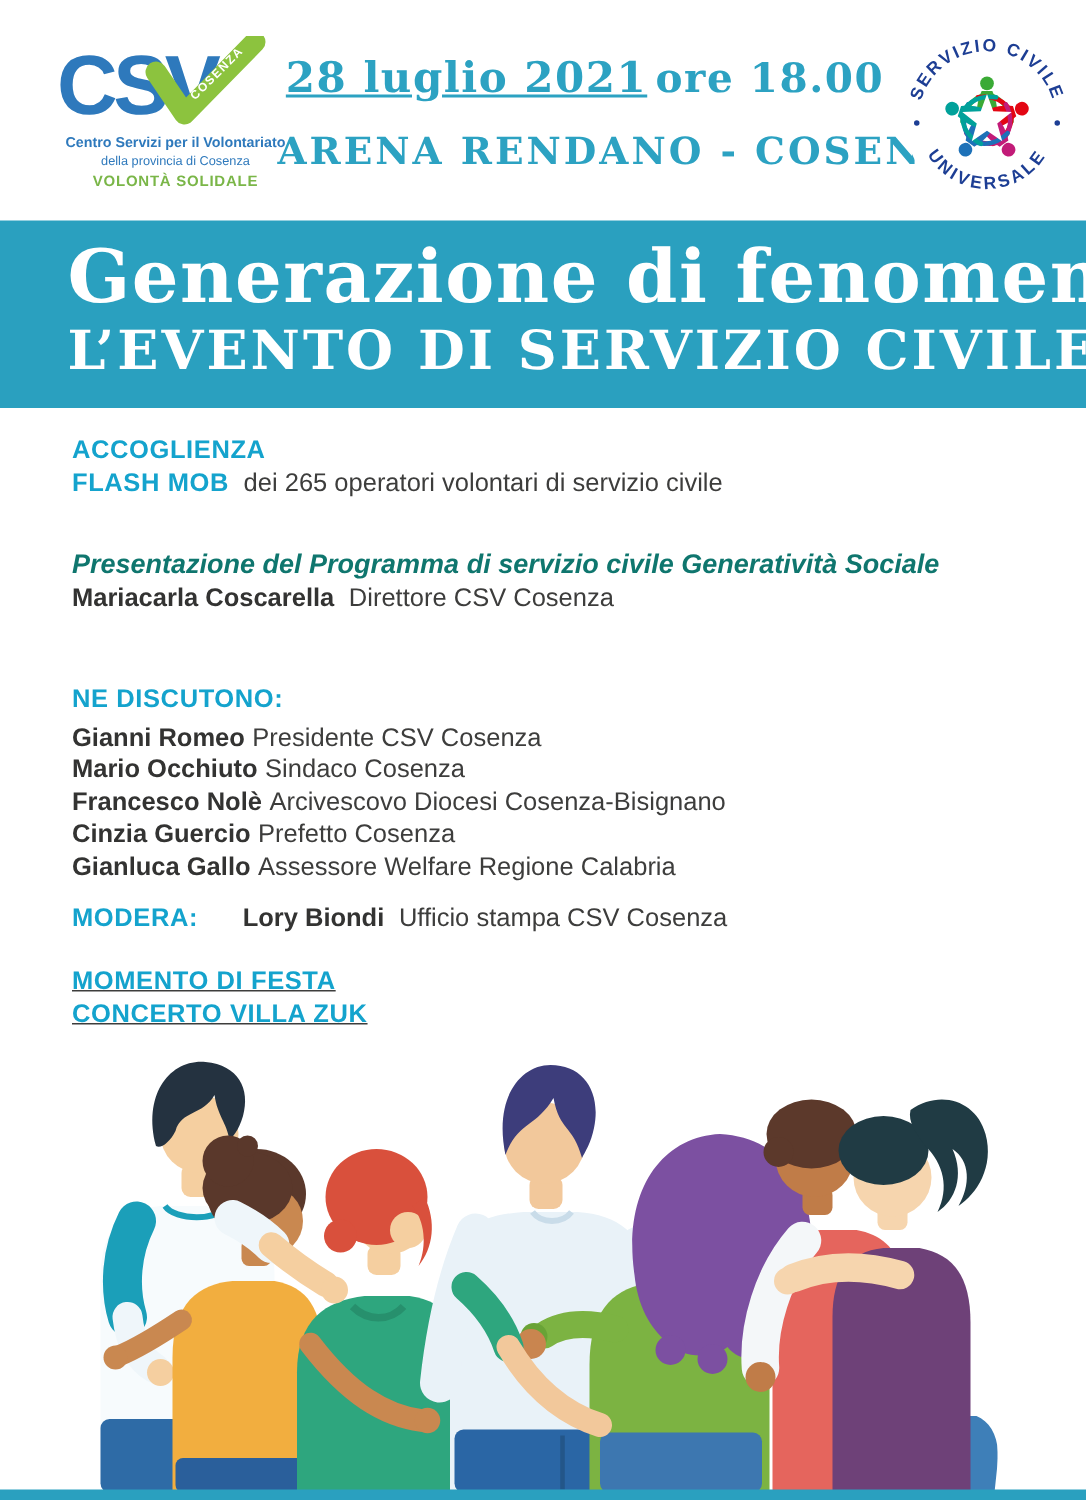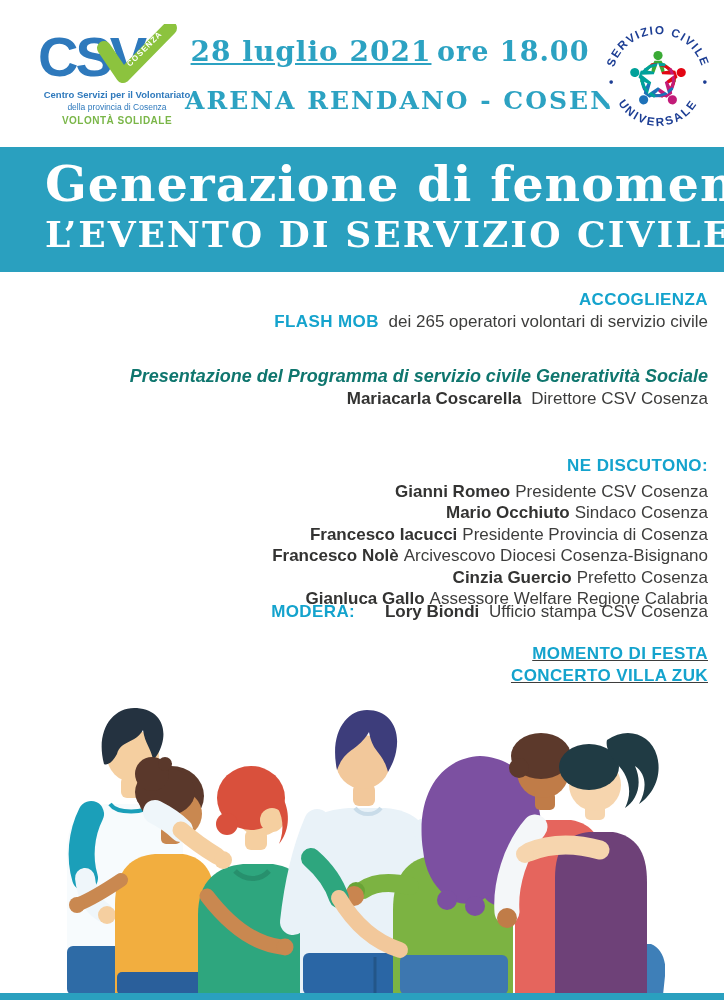--- a/index.html
+++ b/index.html
@@ -15,21 +15,21 @@
   .date-main{font-size:28px;letter-spacing:1px;text-decoration:underline;}
   .date-time{font-size:27px;letter-spacing:1px;}
   .venue-line{font-size:25px;letter-spacing:2px;margin-top:4px;white-space:nowrap;}
   
   .banner{position:absolute;left:0;top:147px;width:724px;height:125px;background:#2aa0bf;color:#ffffff;}
   .banner-title{position:absolute;left:45px;top:8px;font-family:"DejaVu Serif",serif;
                 font-weight:bold;font-size:49px;letter-spacing:1px;white-space:nowrap;}
   .banner-subtitle{position:absolute;left:45px;top:66px;font-family:"DejaVu Serif",serif;
                 font-weight:bold;font-size:36px;letter-spacing:2px;white-space:nowrap;}
   
-  .prog{position:absolute;left:48px;width:660px;font-size:17px;color:#3d3d3c;line-height:21.5px;text-align:right;}
+  .prog{position:absolute;left:48px;width:660px;font-size:17px;color:#3d3d3c;line-height:21.5px;}
   .teal{color:#14a3cd;font-weight:bold;letter-spacing:0.4px;}
   .bi{font-weight:bold;font-style:italic;font-size:18px;color:#0f766e;}
   .role{margin-left:5px;font-weight:normal;color:#3d3d3c;}
   .name{font-weight:bold;color:#333332;}
   .block-accoglienza{top:289px;}
   .block-presentazione{top:366px;}
   .block-talk{top:426px;}
   .block-panel{top:455px;}
   .block-modera{top:601px;}
   .block-festa{top:643px;text-decoration:underline;}
@@ -130,21 +130,20 @@
       <span class="name">Mariacarla Coscarella</span>
       <span class="role">Direttore CSV Cosenza</span>
     </div>
   </div>
 
 
   <div class="prog block-panel">
     <div class="teal" style="margin-bottom:4px;">NE DISCUTONO:</div>
     <div><span class="name">Gianni Romeo</span><span class="role">Presidente CSV Cosenza</span></div>
     <div><span class="name">Mario Occhiuto</span><span class="role">Sindaco Cosenza</span></div>
-    <div><span class="name">Francesco Iacucci</span><span class="role">Presidente Provincia di Cosenza</span></div>
     <div><span class="name">Francesco Nolè</span><span class="role">Arcivescovo Diocesi Cosenza-Bisignano</span></div>
     <div><span class="name">Cinzia Guercio</span><span class="role">Prefetto Cosenza</span></div>
     <div><span class="name">Gianluca Gallo</span><span class="role">Assessore Welfare Regione Calabria</span></div>
   </div>
 
   <div class="prog block-modera">
     <span class="teal">MODERA:</span>
     <span class="name" style="margin-left:5px;padding-left:20px;">Lory Biondi</span>
     <span class="role">Ufficio stampa CSV Cosenza</span>
   </div>

